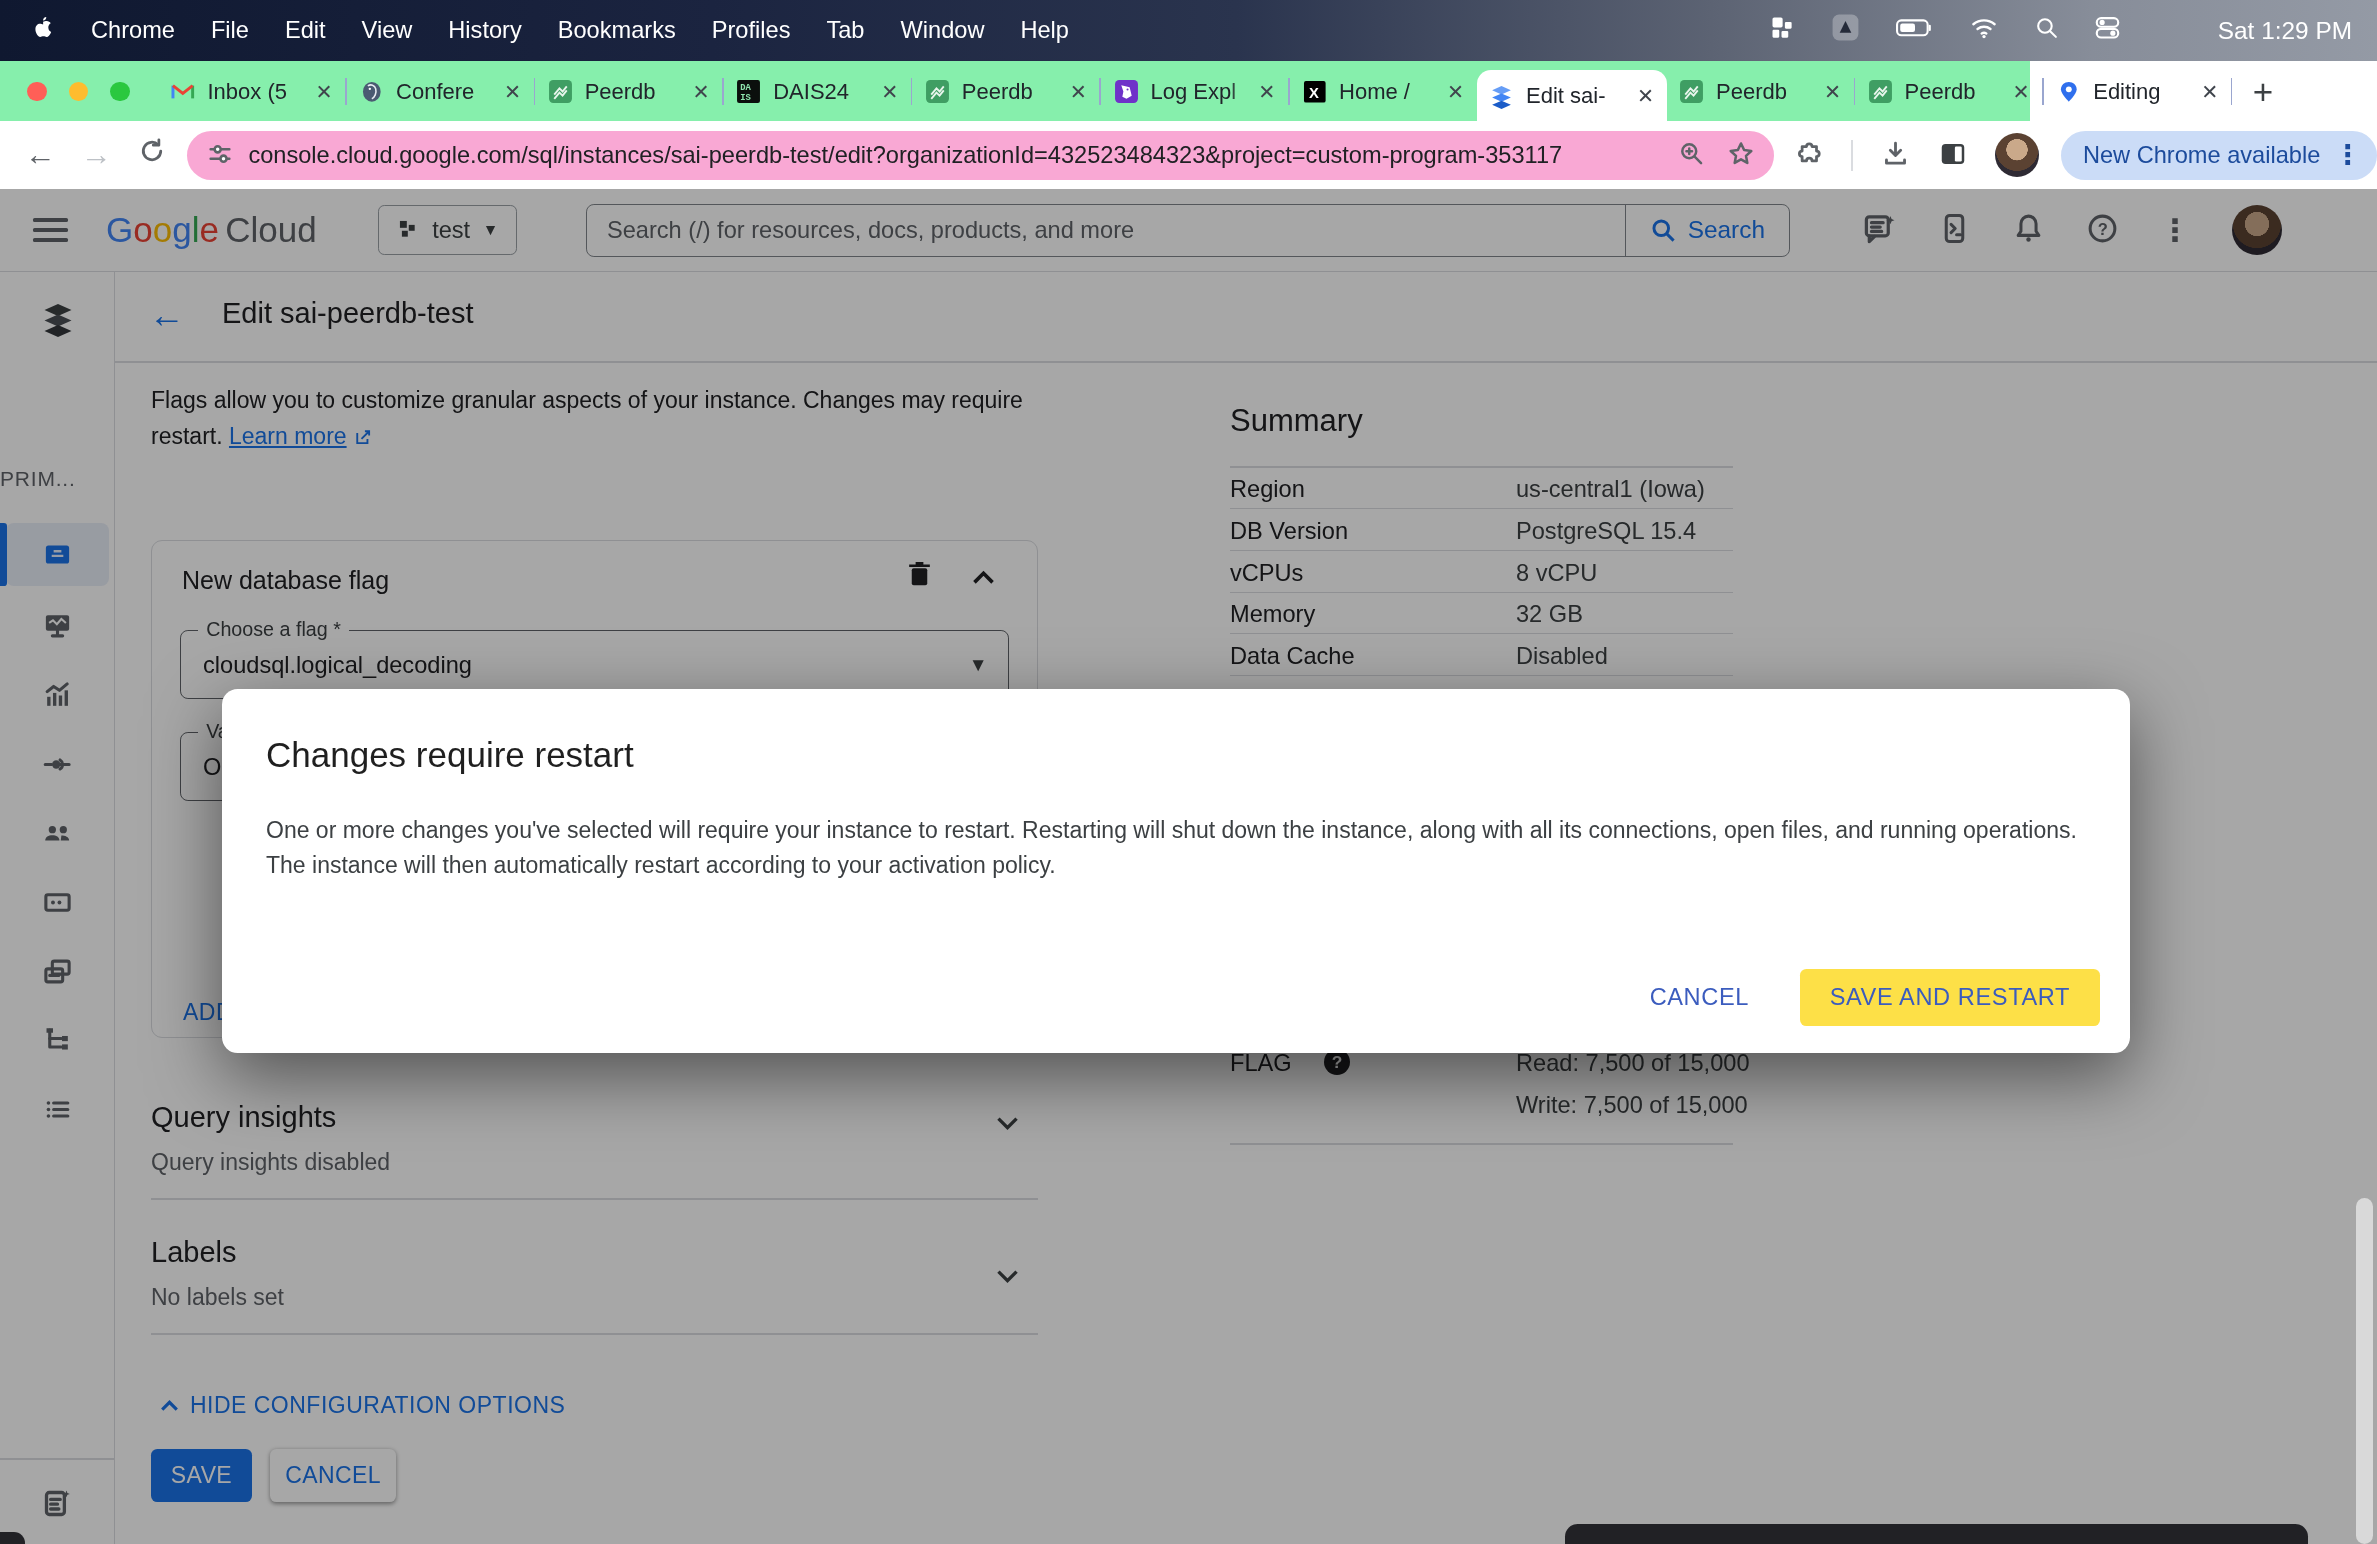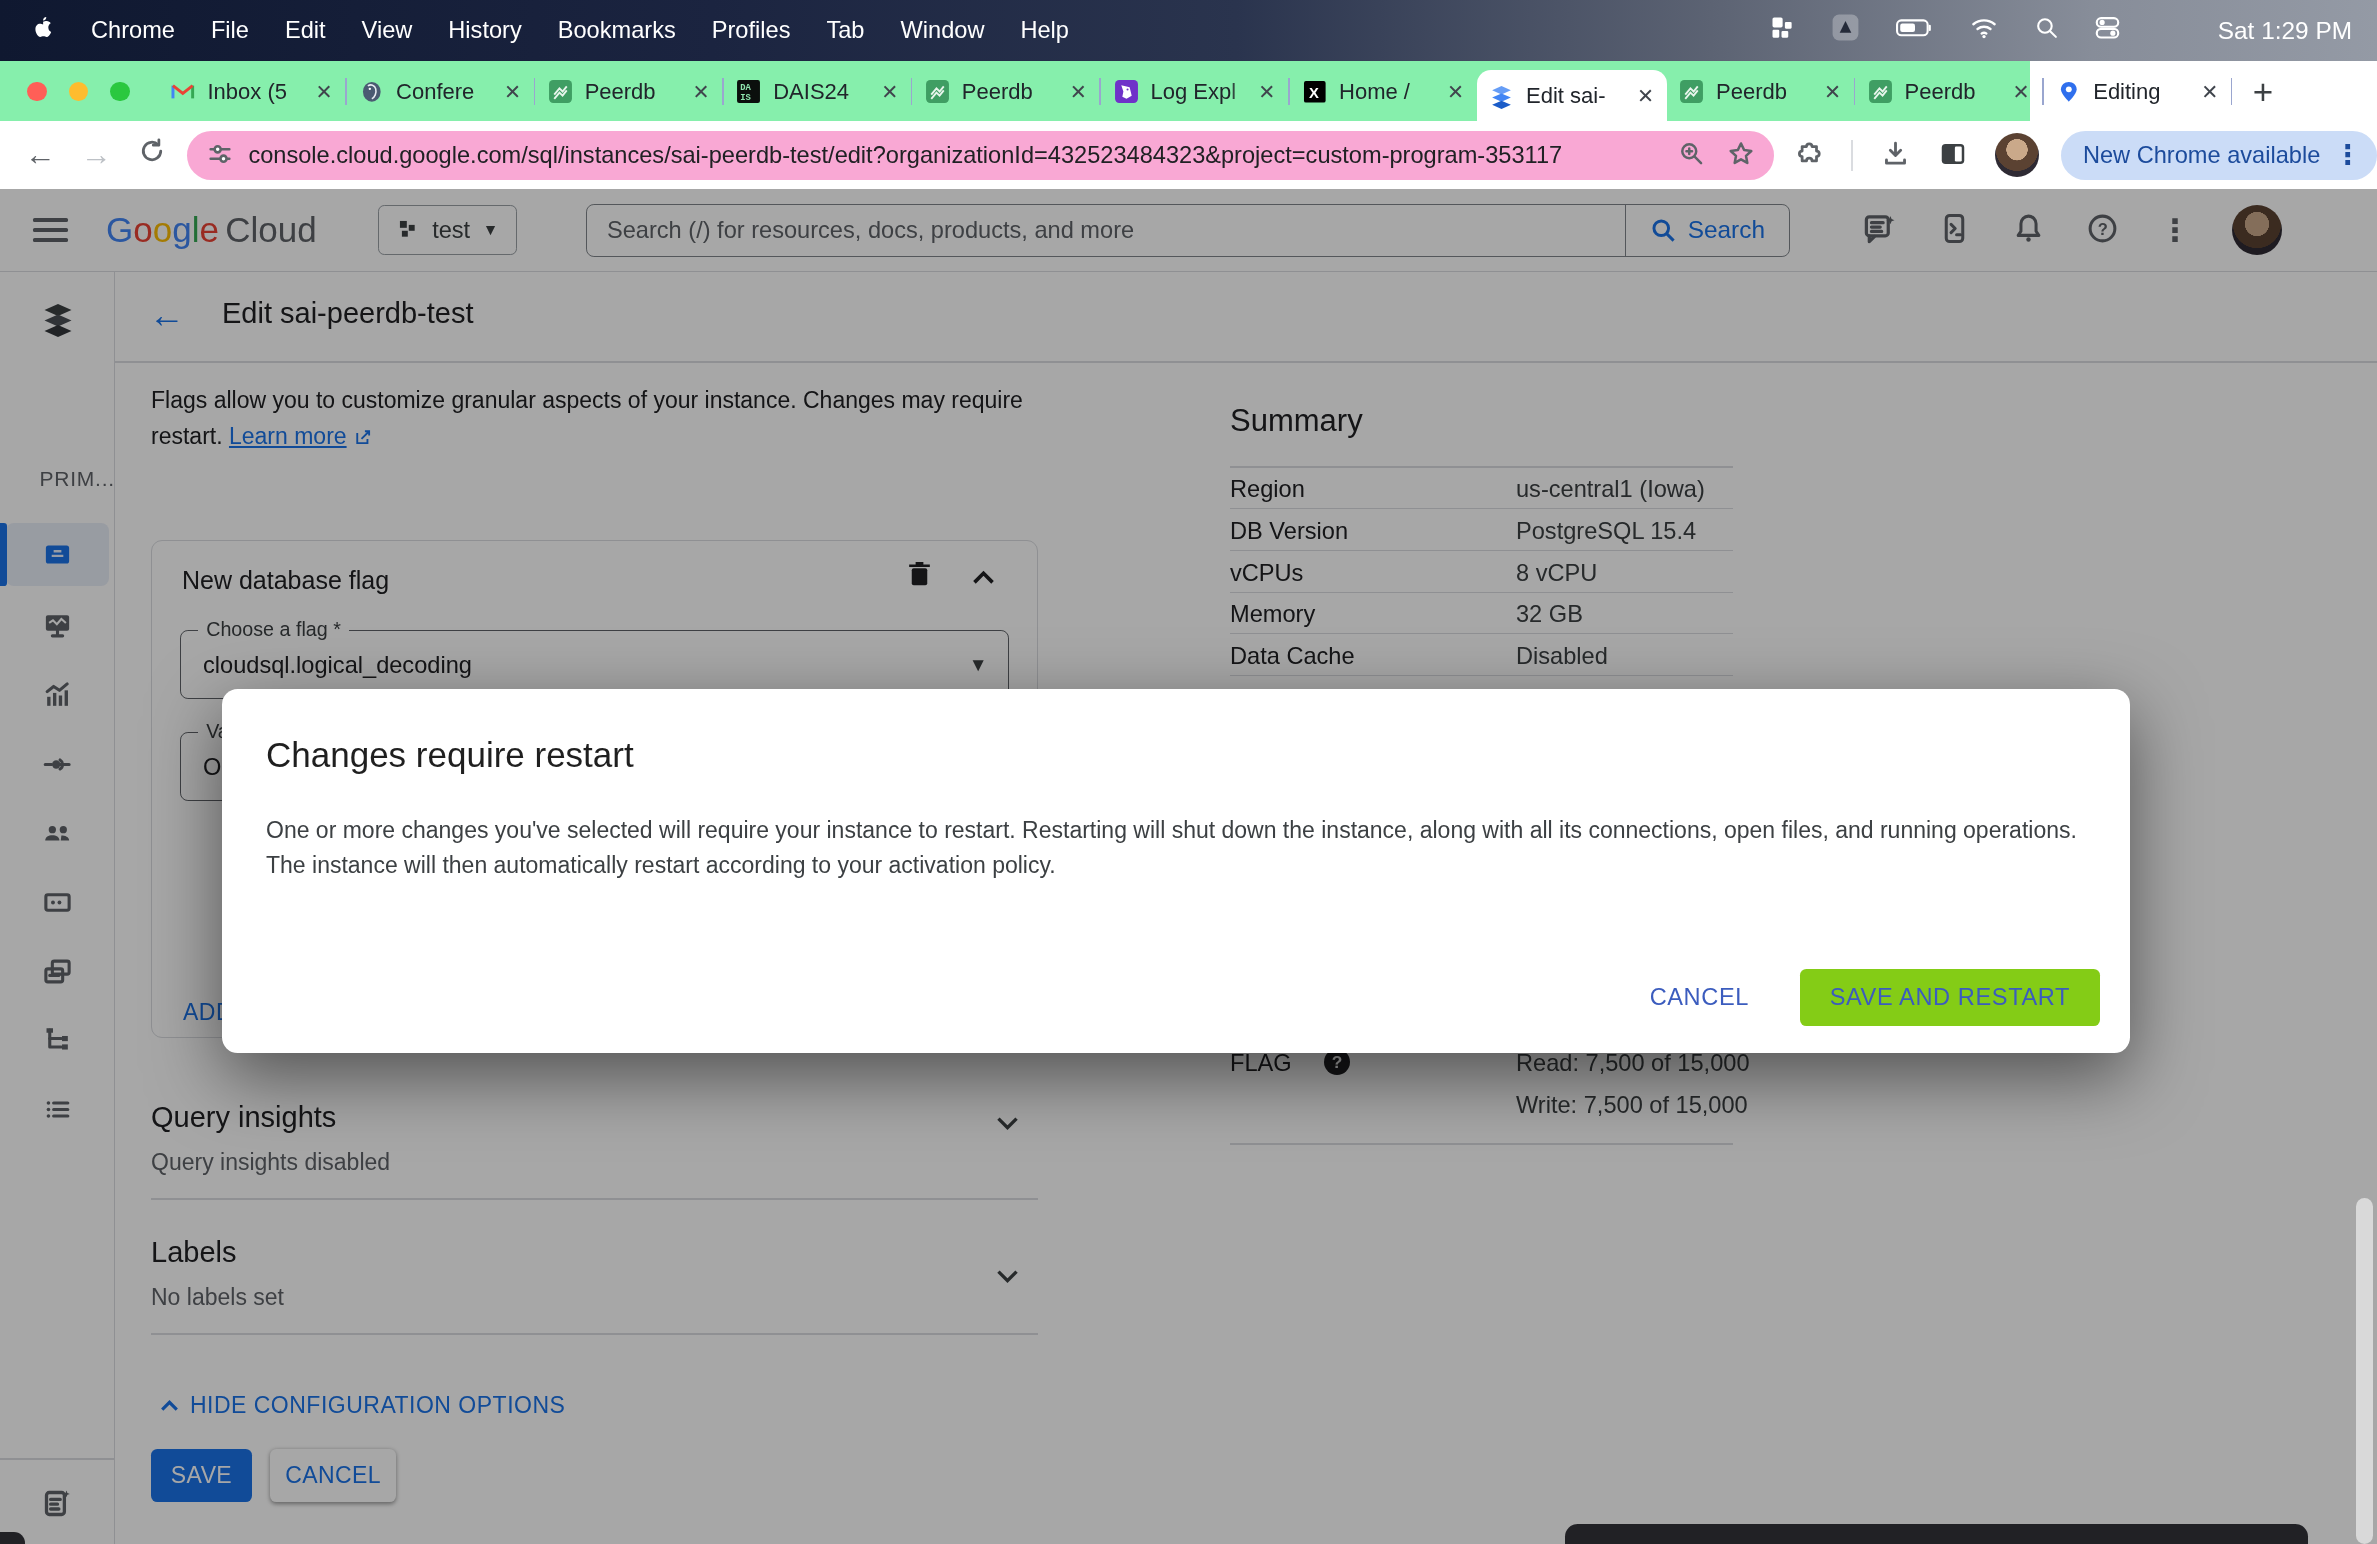--- a/index.html
+++ b/index.html
@@ -53,21 +53,21 @@
   #gcp-search { margin-left:69px; width:1204px; height:53px; border:1.6px solid #80868b; border-radius:7.9px; display:flex; align-items:center; font-size:23.6px; color:#5f6368; }
   #gcp-search .ph { margin-left:20.4px; flex:1; white-space:nowrap; overflow:hidden; }
   #gcp-search .sbtn { height:100%; border-left:1.6px solid #80868b; display:flex; align-items:center; gap:11px; padding:0 23.6px; color:#1a73e8; font-weight:500; font-size:24.4px; }
   .hdr-icons { display:flex; align-items:center; gap:41px; margin-left:72px; }
 
   
   #rail { position:absolute; left:0; top:83px; width:115px; bottom:0; background:#fff; border-right:1.6px solid #dadce0; }
   .rail-item { position:absolute; left:0; width:115px; height:63px; display:flex; align-items:center; justify-content:center; }
   .rail-active-bg { position:absolute; left:6.3px; right:6.3px; top:0; bottom:0; background:#e9eef8; border-radius:7.9px; }
   .rail-active-bar { position:absolute; left:0; top:0; width:7px; height:100%; background:#1a73e8; border-radius:0 3.1px 3.1px 0; }
-  .rail-sec { position:absolute; left:0; width:115px; text-align:right; color:#5f6368; font-size:21px; letter-spacing:0.8px; }
+  .rail-sec { position:absolute; left:0; width:115px; text-align:left; color:#5f6368; font-size:21px; letter-spacing:0.8px; }
   .rail-div { position:absolute; left:0; width:115px; height:1.6px; background:#dadce0; }
 
   
   .h-div { position:absolute; background:#dadce0; height:1.6px; }
   #page-title { position:absolute; left:222px; top:108px; font-size:29px; color:#202124; }
   #back-arrow { position:absolute; left:149px; top:105px; font-size:36px; color:#1a73e8; }
   .flags-text { position:absolute; left:151px; font-size:23px; color:#202124; line-height:35px; white-space:nowrap; }
   .link { color:#1a73e8; text-decoration:underline; }
 
   #flag-card { position:absolute; left:151px; top:351px; width:887px; height:498px; border:1.6px solid #dadce0; border-radius:11px; background:#fff; }
@@ -93,21 +93,21 @@
   .srow .sv { position:absolute; left:286px; top:9.4px; font-size:23.6px; color:#3c4043; white-space:nowrap; }
   .qmark { display:inline-flex; width:26px; height:26px; border-radius:50%; background:#202124; color:#fff; font-size:17.3px; font-weight:bold; align-items:center; justify-content:center; vertical-align:-4.7px; margin-left:11px; }
 
   
   #scrim { position:absolute; left:0; top:189px; width:2377px; height:1355px; background:rgba(0,0,0,0.345); z-index:50; }
   #modal { position:absolute; left:222px; top:689px; width:1908px; height:364px; background:#fff; border-radius:15.7px; z-index:60; box-shadow:0 23.6px 71px rgba(0,0,0,.5); }
   #modal .mtitle { position:absolute; left:44px; top:46px; font-size:35px; color:#1f1f1f; }
   #modal .mbody { position:absolute; left:44px; top:124px; width:1832px; font-size:23px; color:#3c4043; line-height:35px; }
   #modal .mactions { position:absolute; right:30px; bottom:27px; display:flex; align-items:center; gap:35px; }
   #modal .mcancel { color:#3b5cbe; font-size:23.6px; font-weight:500; letter-spacing:0.6px; padding:0 15.7px; }
-  #modal .mconfirm { background:#84cc16; border-radius:6.3px; height:57px; display:flex; align-items:center; padding:0 30px; color:#3b5cbe; font-size:23.6px; font-weight:500; letter-spacing:0.6px; }
+  #modal .mconfirm { background:#fde047; border-radius:6.3px; height:57px; display:flex; align-items:center; padding:0 30px; color:#3b5cbe; font-size:23.6px; font-weight:500; letter-spacing:0.6px; }
 
   
   #scroll-thumb { position:absolute; right:3.9px; top:1198px; width:17.3px; height:346px; border-radius:8.6px; background:#d9d9d9; z-index:55; }
   #dock-bar { position:absolute; left:1565px; top:1524px; width:743px; height:20.4px; background:#212125; border-radius:12.6px 12.6px 0 0; z-index:70; }
   #dock-corner { position:absolute; left:0; top:1532px; width:25px; height:12.6px; background:#212125; border-radius:0 11px 0 0; z-index:70; }
 
   .ic { stroke:#5f6368; fill:none; stroke-width:2.2; stroke-linecap:round; stroke-linejoin:round; }
   .icw { stroke:#fff; fill:none; stroke-width:2; stroke-linecap:round; }
   .raili { stroke:#5f6368; fill:none; stroke-width:2.4; stroke-linecap:round; stroke-linejoin:round; }
 </style>

